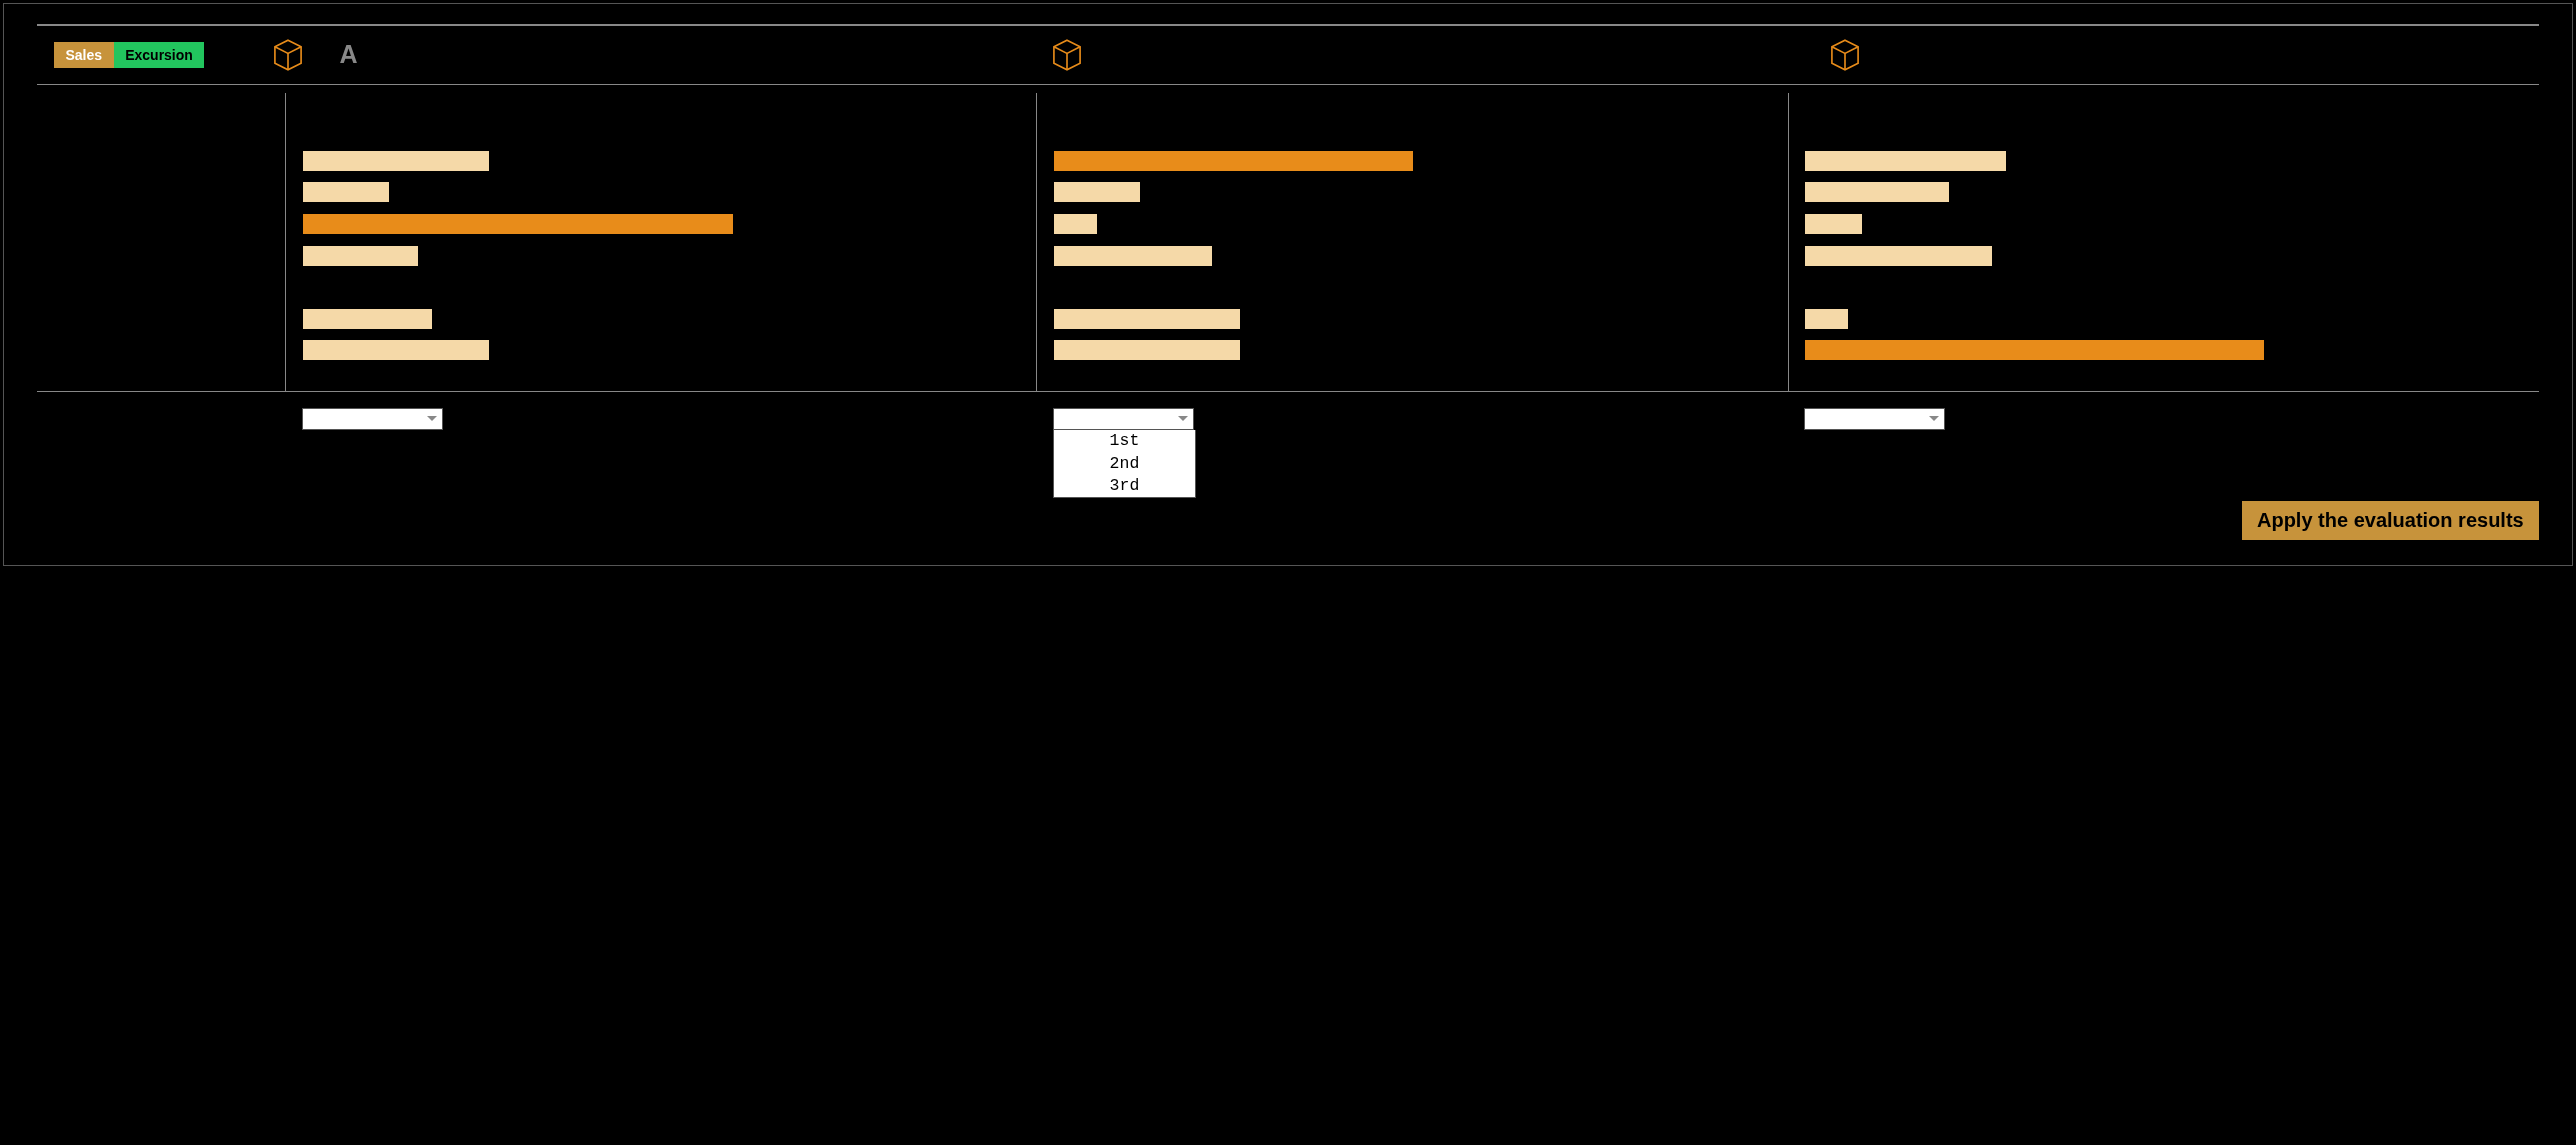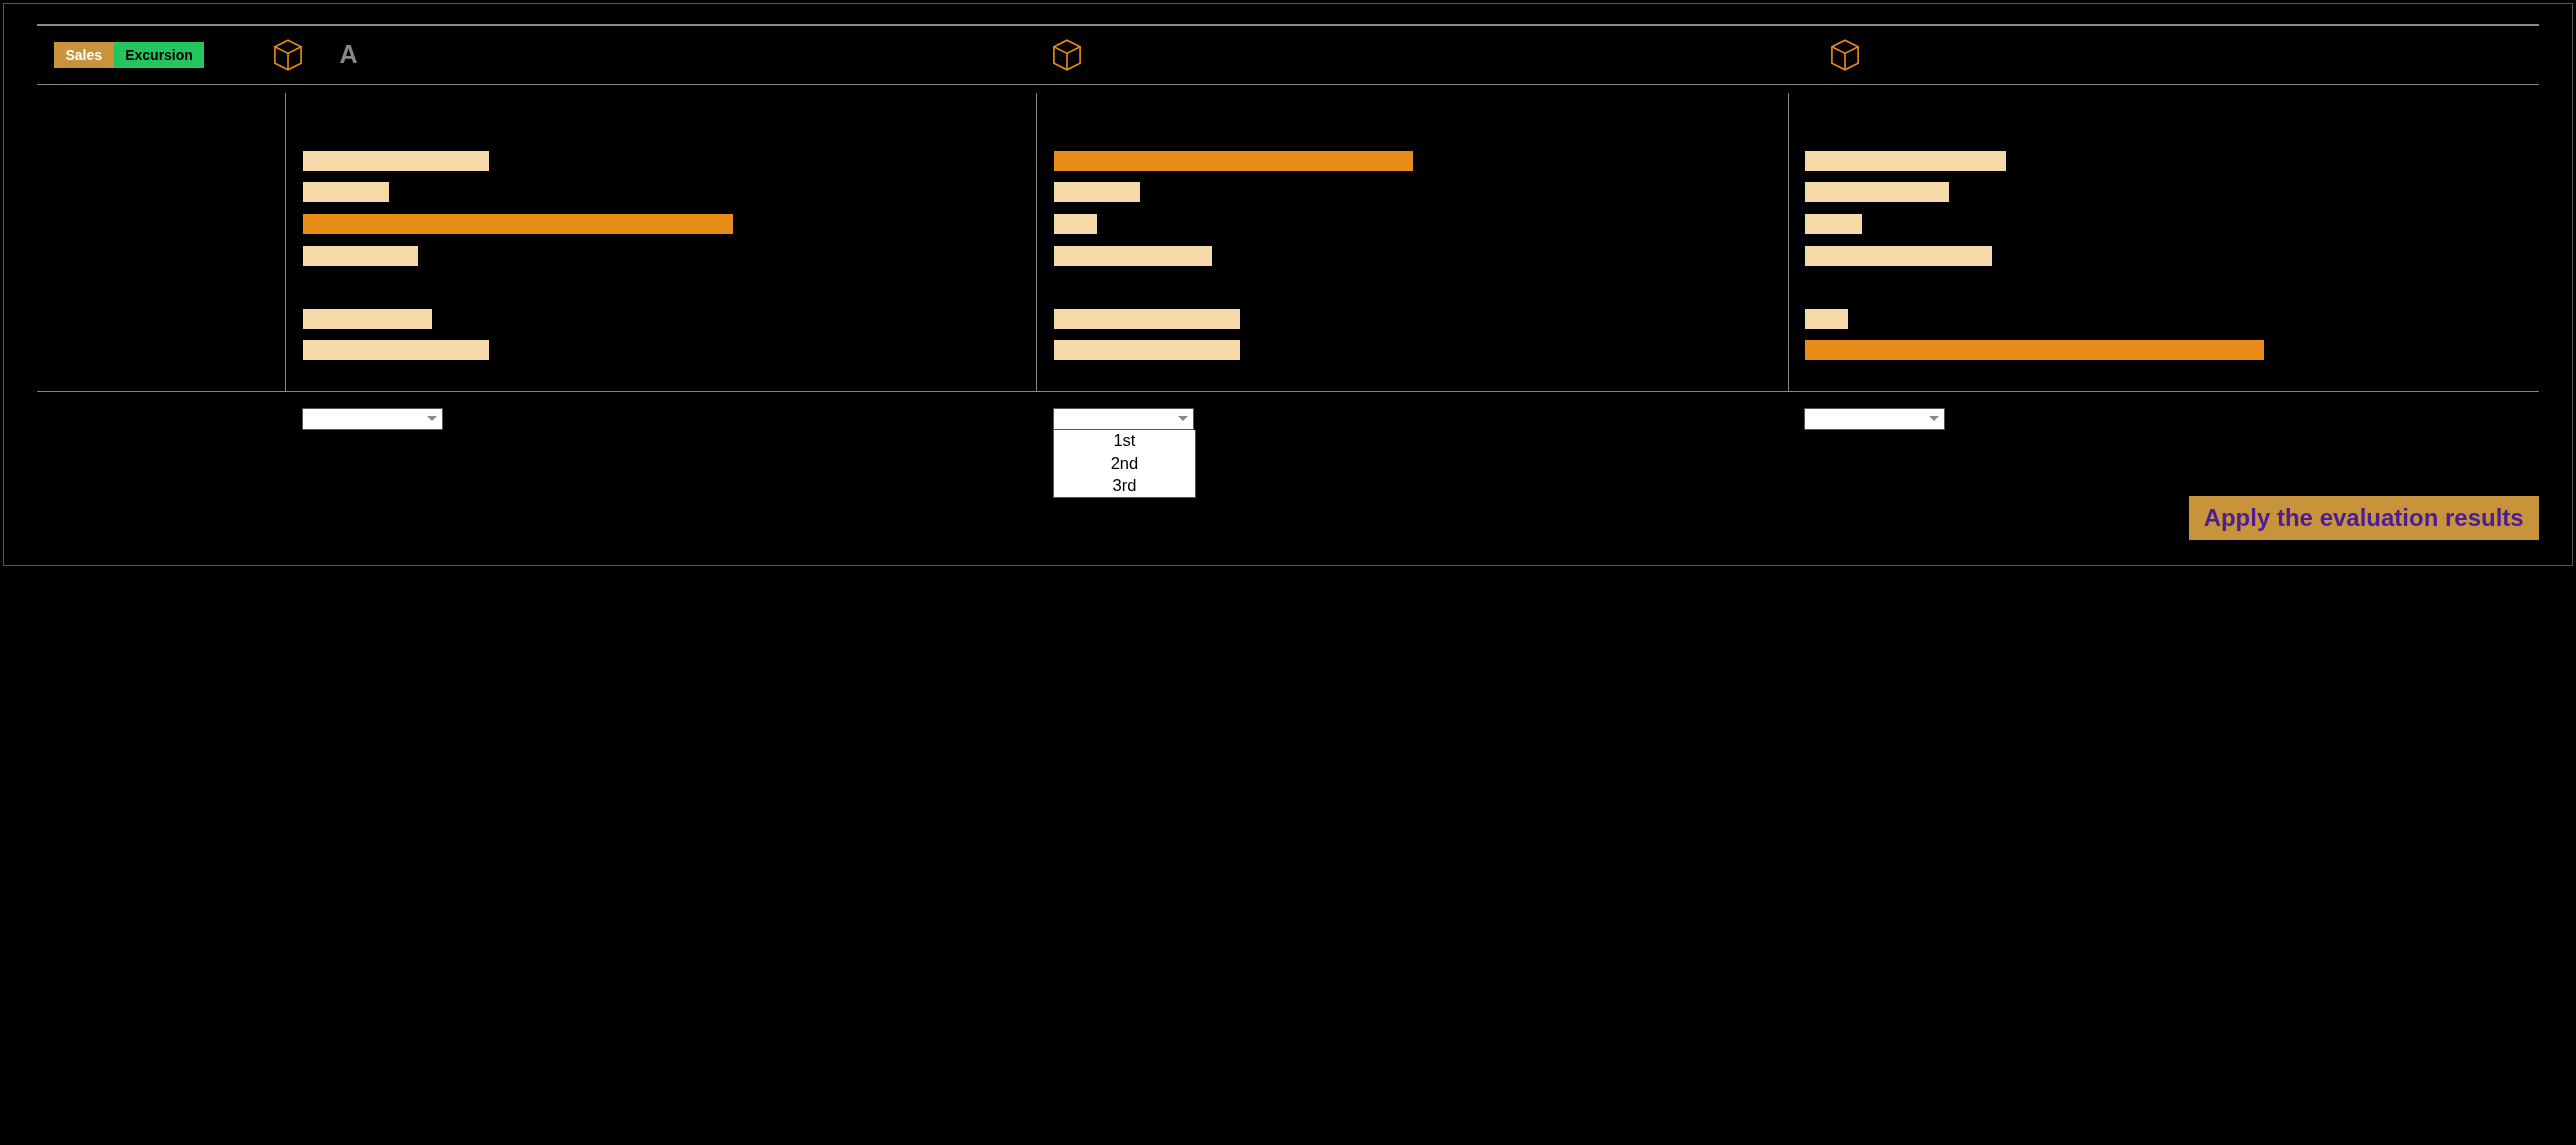--- a/index.html
+++ b/index.html
@@ -19,28 +19,28 @@
   .hr-thin{height:0.8px;background:#888;margin:0;}
   
   .charts{display:flex;height:298px;margin-top:8.3px;}
   .row-labels{width:248px;} 
   .chart-col{flex:1;border-left:1.7px solid #888;padding:58px 16.5px 8.3px 16.5px;box-sizing:border-box;display:flex;flex-direction:column;gap:11.6px;}
   .bar-slot{height:20px;}
   .bar{height:20px;}
   .bar-normal{background:#f5d9a8;}
   .bar-highlight{background:#e88c1a;}
   
-  .footer{display:flex;margin-top:0;padding-top:16.5px;align-items:flex-start;}
+  .footer{display:flex;margin-top:0;padding-top:16.5px;align-items:flex-start;font-family:Liberation Mono, monospace;}
   .footer .spacer{width:248px;}
   .footer-col{flex:1;padding-left:16.5px;position:relative;}
   .dropdown{width:141px;height:21.5px;background:#fff;border:0.8px solid #555;display:flex;align-items:center;justify-content:flex-end;padding:0 5px;box-sizing:border-box;cursor:pointer;}
   .chev{width:0;height:0;border-left:5px solid transparent;border-right:5px solid transparent;border-top:5.8px solid #888;}
   .dropdown-list{width:141px;background:#fff;border:0.8px solid #555;border-top:none;color:#000;font-size:16.5px;}
   .dropdown-list div{text-align:center;padding:1.7px 0;cursor:pointer;}
-  .apply-btn{position:absolute;right:33px;bottom:25px;background:#c7933b;color:#4c1d95;font-size:24px;font-weight:600;padding:8.3px 15px;cursor:pointer;}
+  .apply-btn{position:absolute;right:33px;bottom:25px;background:#c7933b;color:#000000;font-size:20px;font-weight:600;padding:8.3px 15px;cursor:pointer;}
 </style>
 </head>
 <body>
 
 <div class="frame">
 
   <div class="hr"></div>
 
   <div class="header-row">
     <div class="tabs">

